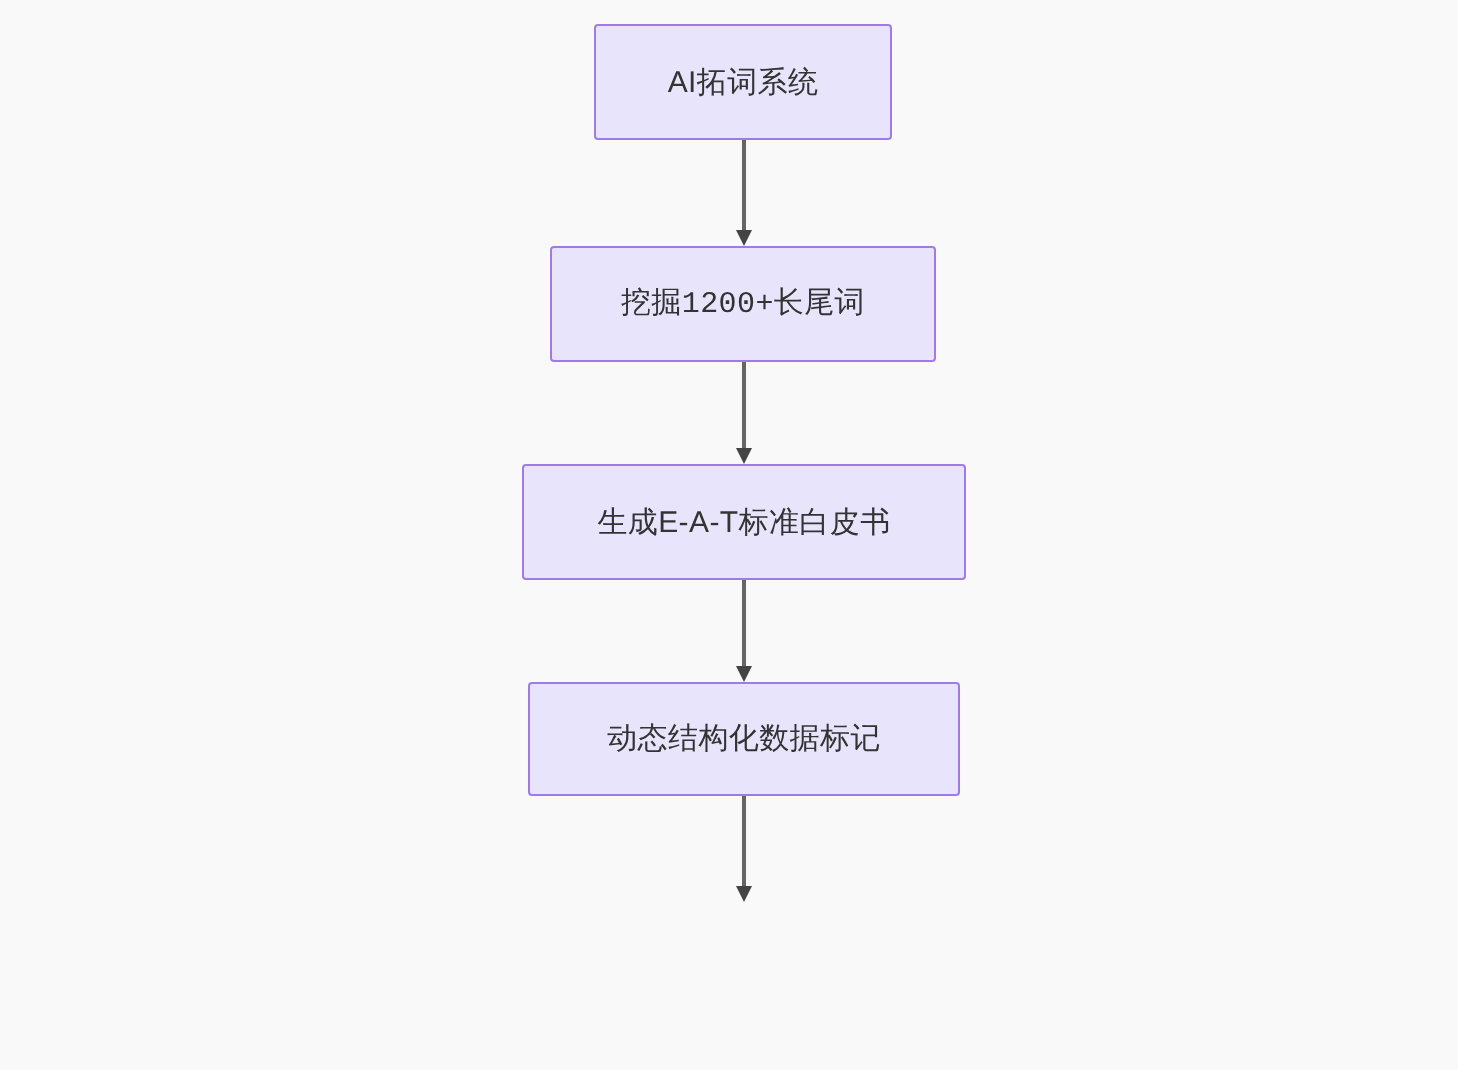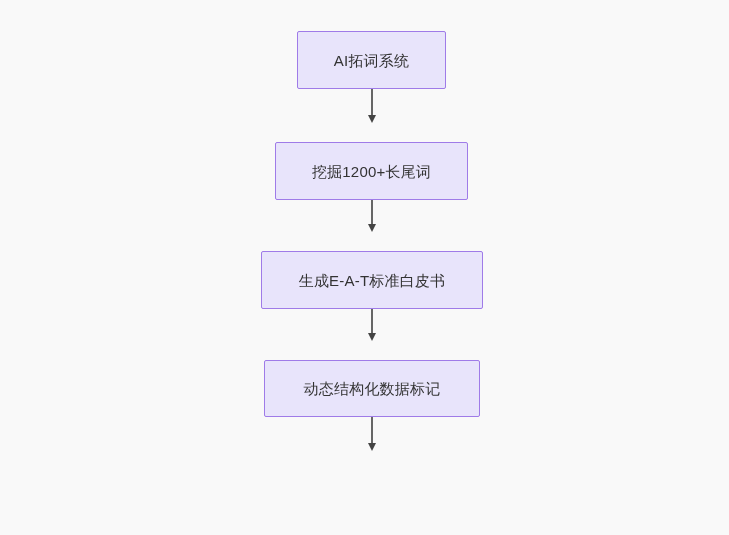--- a/index.html
+++ b/index.html
@@ -26,21 +26,20 @@
     border-radius: 2px;
     display: flex;
     align-items: center;
     justify-content: center;
     color: #333333;
     font-size: 15px;
     line-height: 1;
     letter-spacing: 0.2px;
     white-space: nowrap;
     user-select: none;
-    margin-top: 19px;
   }
   .edge {
     position: absolute;
   }
   .edge-line {
     position: absolute;
     width: 2px;
     background: #666666;
     left: 0;
     top: 0;
@@ -75,20 +74,20 @@
     <div class="edge-head" style="top:43px;"></div>
   </div>
 
   <div class="edge" style="left:371px; top:398px; height:53px;">
     <div class="edge-line" style="height:45px;"></div>
     <div class="edge-head" style="top:45px;"></div>
   </div>
 
   <div class="node" style="left:297px; top:12px; width:149px; height:58px;">AI拓词系统</div>
 
-  <div class="node" style="left:275px; top:123px; width:193px; height:58px;">挖掘1200+长尾词</div>
+  <div class="node" style="left:275px; top:123px; width:193px; height:58px;font-family:Liberation Mono, monospace;">挖掘1200+长尾词</div>
 
   <div class="node" style="left:264px; top:341px; width:216px; height:57px;">动态结构化数据标记</div>
 
   <div class="node" style="left:261px; top:232px; width:222px; height:58px;">生成E-A-T标准白皮书</div>
 
 
 </div>
 
 </body></html>

